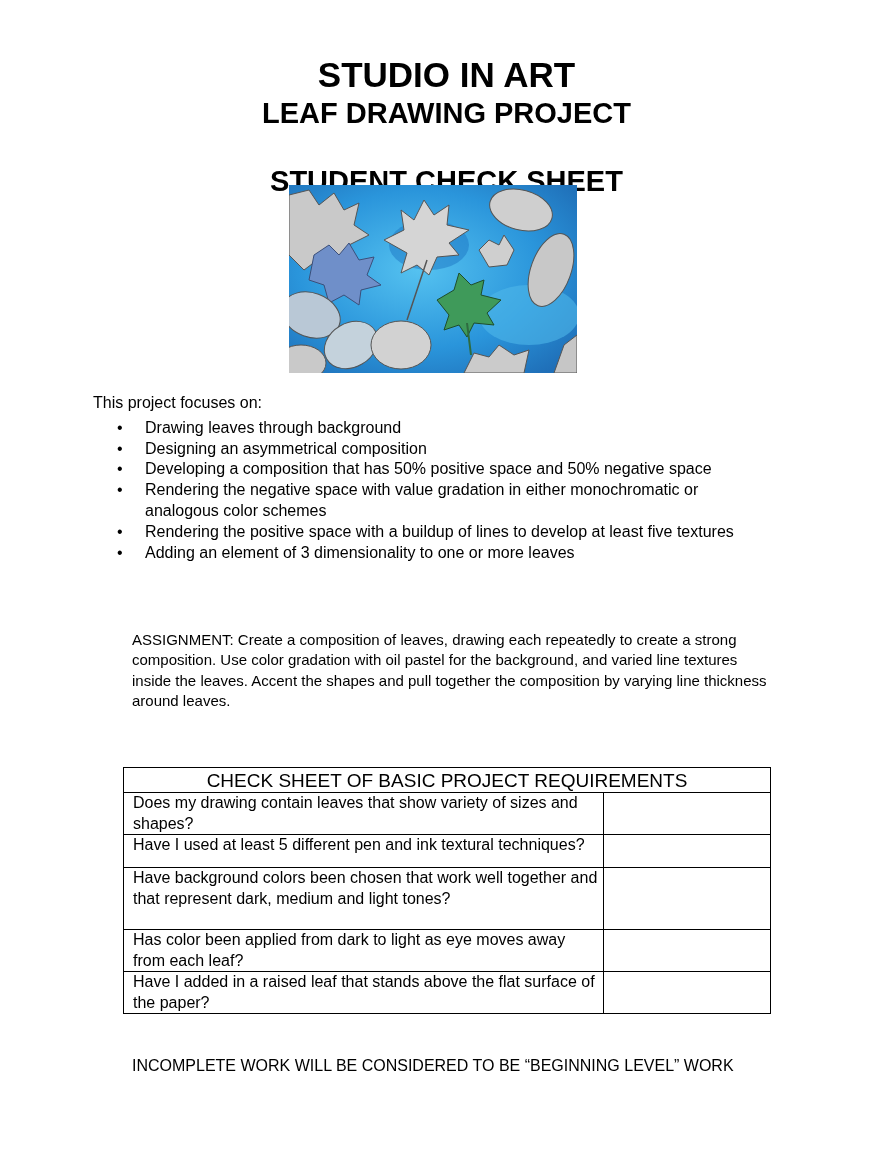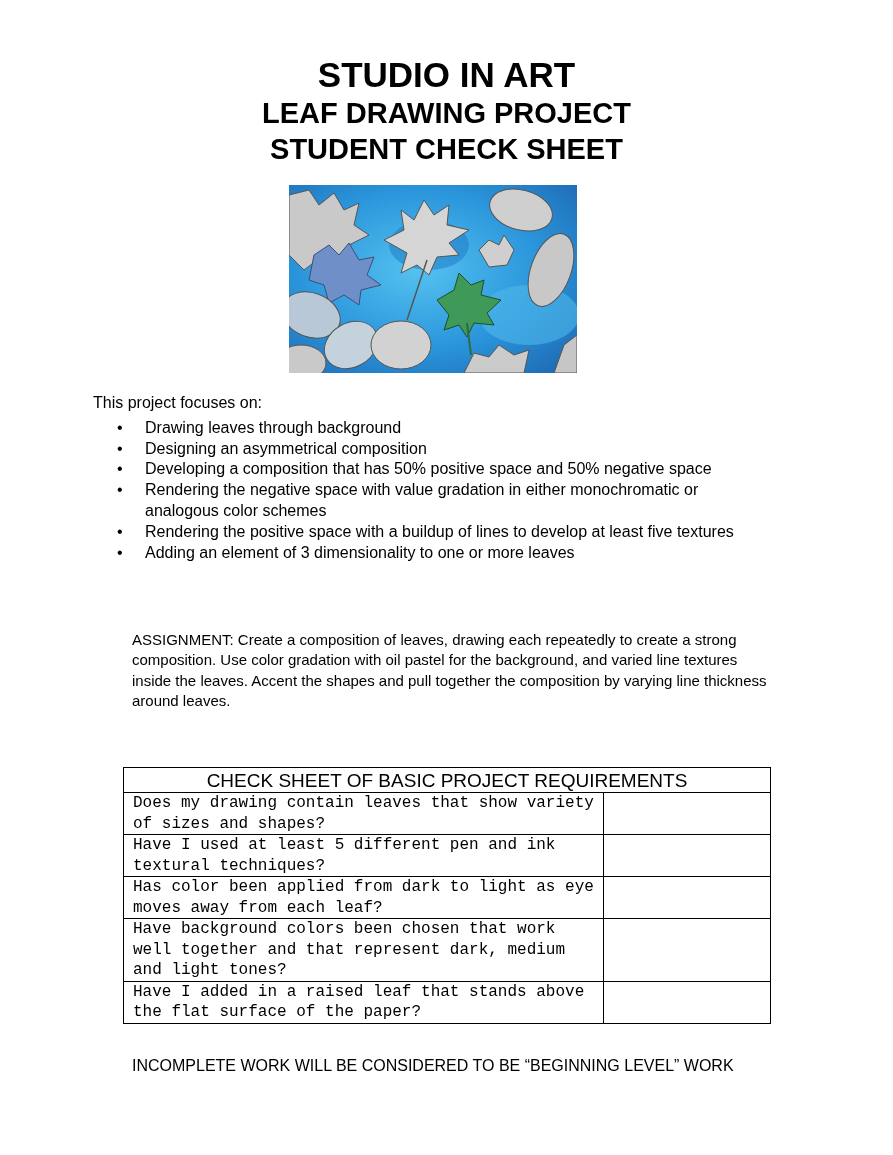--- a/index.html
+++ b/index.html
@@ -10,21 +10,21 @@
       color: #000;
       overflow: hidden;
     }
     .title-block {
       position: absolute;
       left: 0; top: 55px; width: 893px;
       text-align: center;
     }
     .title-1 { font-size: 35px; line-height: 40px; font-weight: 700; }
     .title-2 { font-size: 29px; line-height: 36px; font-weight: 700; text-align: center; }
-    .title-3 { font-size: 29px; line-height: 36px; font-weight: 700; }
+    .title-3 { font-size: 29px; line-height: 36px; font-weight: 700; margin-top: 32px; }
 
     .photo {
       position: absolute;
       left: 289px; top: 185px; width: 288px; height: 188px;
       overflow: hidden;
       background: #2a8ed6;
     }
     .photo svg { display: block; width: 100%; height: 100%; }
 
     .focus {
@@ -58,21 +58,20 @@
       border: 1.5px solid #000;
       font-size: 19px; font-weight: 400;
       height: 25px; line-height: 22px;
       padding: 2px 4px 0 4px;
       text-align: center;
     }
     .check-table td {
       border: 1.5px solid #000;
       vertical-align: top;
       padding: 0 6px 0 9px;
-      font-family: Liberation Mono, monospace;
     }
     .check-table td.q { width: 481px; }
     .check-table td.box { width: 167px; }
 
     .warning {
       position: absolute;
       left: 132px; top: 1056px; width: 640px;
       font-size: 16px; line-height: 20.5px;
     }
   </style>
@@ -164,26 +163,26 @@
   </thead>
   <tbody>
     <tr style="height:41px;">
       <td class="q">Does my drawing contain leaves that show variety of sizes and shapes?</td>
       <td class="box"></td>
     </tr>
     <tr style="height:33px;">
       <td class="q">Have I used at least 5 different pen and ink textural techniques?</td>
       <td class="box"></td>
     </tr>
+    <tr style="height:62px;">
+      <td class="q">Have background colors been chosen that work well together and that represent dark, medium and light tones?</td>
+      <td class="box"></td>
+    </tr>
     <tr style="height:41px;">
       <td class="q">Has color been applied from dark to light as eye moves away from each leaf?</td>
-      <td class="box"></td>
-    </tr>
-    <tr style="height:62px;">
-      <td class="q">Have background colors been chosen that work well together and that represent dark, medium and light tones?</td>
       <td class="box"></td>
     </tr>
     <tr style="height:41px;">
       <td class="q">Have I added in a raised leaf that stands above the flat surface of the paper?</td>
       <td class="box"></td>
     </tr>
   </tbody>
 </table>
 
 <div class="warning">INCOMPLETE WORK WILL BE CONSIDERED TO BE “BEGINNING LEVEL” WORK</div>

